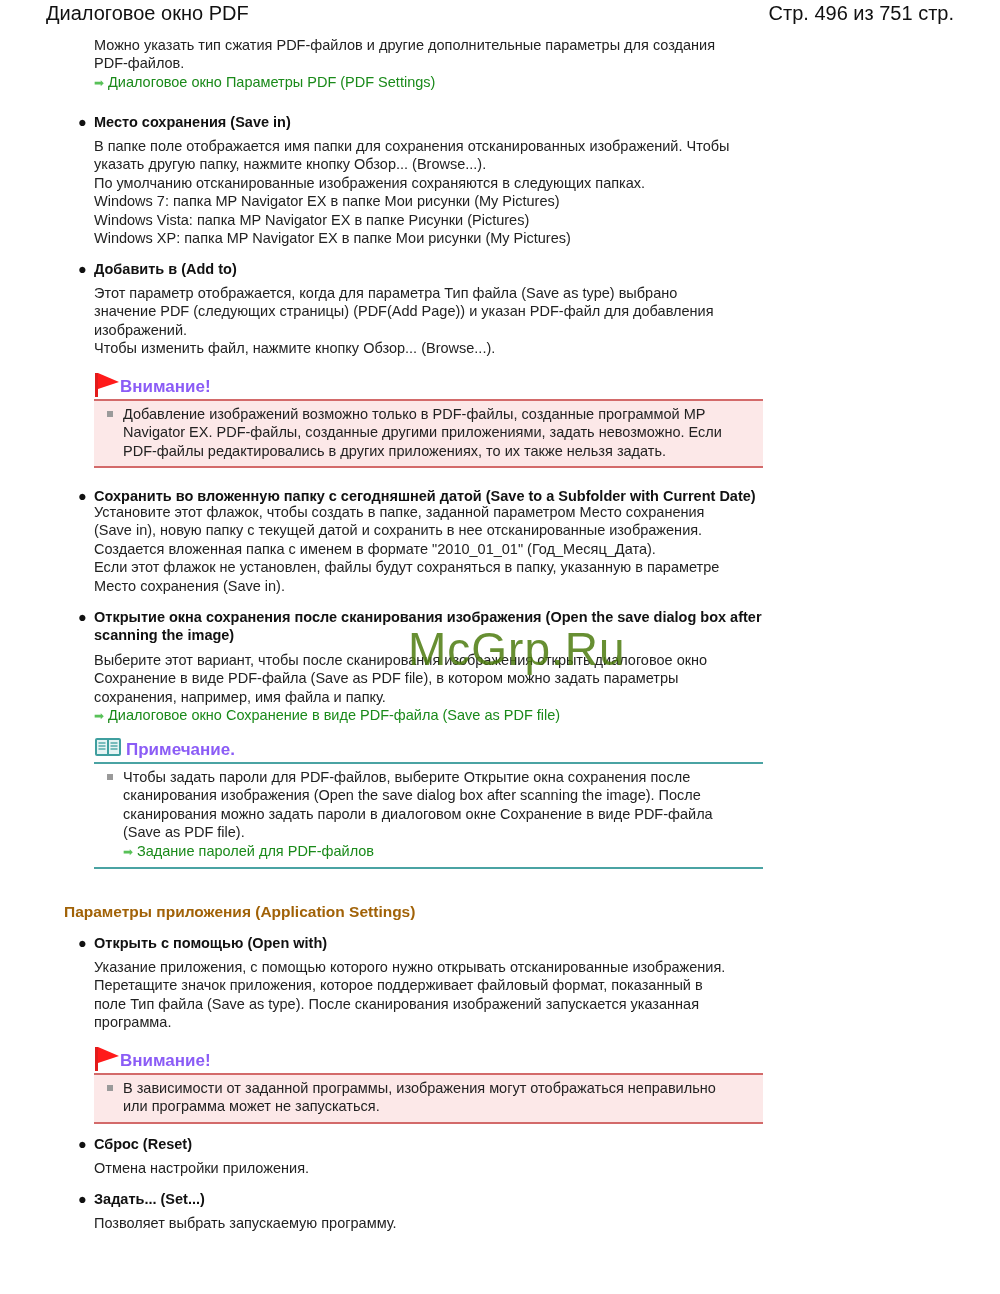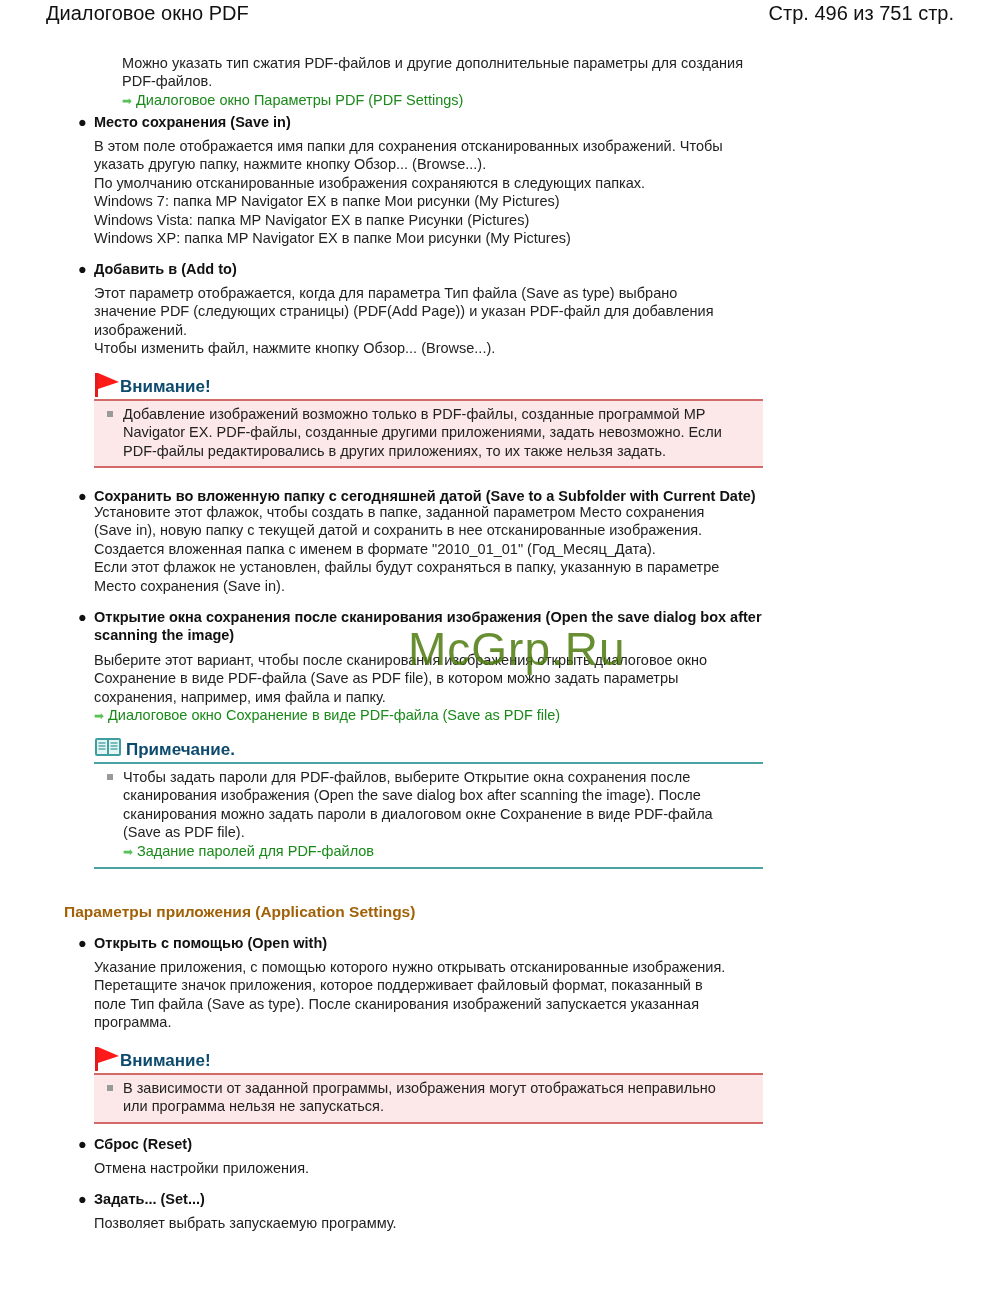--- a/index.html
+++ b/index.html
@@ -10,21 +10,21 @@
   .hdr-title { position: absolute; left: 46px; top: 2px; font-size: 20px; color: #111; }
   .hdr-page { position: absolute; right: 46px; top: 2px; font-size: 20px; color: #111; }
   .content { position: absolute; left: 0; top: 0; width: 1000px; }
   .p { position: absolute; left: 94px; font-size: 14.5px; line-height: 18.4px; color: #222; width: 680px; }
   .bullet-head { position: absolute; left: 78px; font-size: 14.5px; font-weight: bold; line-height: 18.4px; color: #111; width: 700px; }
   .bullet-head .dot { display: inline-block; width: 16px; }
   .bullet-head .txt { display: inline; }
   .link { color: #1a8a1a; }
   .link-arrow { display: inline-block; width: 14px; color: #58c158; font-size: 12px; }
   .box { position: absolute; left: 94px; width: 669px; }
-  .box-title { font-size: 17px; font-weight: bold; color: #0c4a6e; height: 27px; position: relative; }
+  .box-title { font-size: 17px; font-weight: bold; color: #8b5cf6; height: 27px; position: relative; }
   .box-title .lbl { position: absolute; left: 26px; bottom: 2px; }
   .warn .box-body { background: #fce8e8; border-top: 2px solid #d36a6a; border-bottom: 2px solid #d36a6a; }
   .note .box-body { background: #ffffff; border-top: 2px solid #4aa3a3; border-bottom: 2px solid #4aa3a3; }
   .box-body { padding: 4px 0 6px 0; position: relative; }
   .box-item { position: relative; padding-left: 29px; font-size: 14.5px; line-height: 18.4px; color: #222; }
   .box-item .sq { position: absolute; left: 13px; top: 6px; width: 6px; height: 6px; background: #9a9a9a; }
   .flag-icon { position: absolute; left: 0; top: 0; width: 26px; height: 26px; }
   .book-icon { position: absolute; left: 0; top: 2px; width: 28px; height: 20px; }
   .section-title { position: absolute; left: 64px; font-size: 15.5px; font-weight: bold; color: #a16207; }
   .watermark { position: absolute; left: 408px; top: 622px; font-size: 46px; color: #4d7c0f; opacity: 0.85; font-family: "Liberation Sans", sans-serif; letter-spacing: 1px; }
@@ -32,31 +32,31 @@
 </head>
 <body>
 
 <div>
   <div class="hdr-title">Диалоговое окно PDF</div>
   <div class="hdr-page">Стр. 496 из 751 стр.</div>
 </div>
 
 <div class="content">
 
-  <div class="p" style="top:54px;margin-left:28px;">
+  <div class="p" style="top:36px;">
     <div>Можно указать тип сжатия PDF-файлов и другие дополнительные параметры для создания</div>
     <div>PDF-файлов.</div>
     <div><span class="link-arrow">➡</span><span class="link">Диалоговое окно Параметры PDF (PDF Settings)</span></div>
   </div>
 
   <div class="bullet-head" style="top:113px;">
     <span class="dot">●</span><span class="txt">Место сохранения (Save in)</span>
   </div>
   <div class="p" style="top:137px;">
-    <div>В этом поле отображается имя папки для сохранения отсканированных изображений. Чтобы</div>
+    <div>В папке поле отображается имя папки для сохранения отсканированных изображений. Чтобы</div>
     <div>указать другую папку, нажмите кнопку Обзор... (Browse...).</div>
     <div>По умолчанию отсканированные изображения сохраняются в следующих папках.</div>
     <div>Windows 7: папка MP Navigator EX в папке Мои рисунки (My Pictures)</div>
     <div>Windows Vista: папка MP Navigator EX в папке Рисунки (Pictures)</div>
     <div>Windows XP: папка MP Navigator EX в папке Мои рисунки (My Pictures)</div>
   </div>
 
   <div class="bullet-head" style="top:260px;">
     <span class="dot">●</span><span class="txt">Добавить в (Add to)</span>
   </div>
@@ -151,21 +151,21 @@
       <svg class="flag-icon" viewBox="0 0 26 26">
         <rect x="1" y="1" width="3" height="24" fill="#e21b1b"></rect>
         <polygon points="4,1 25,10 4,17" fill="#ff1a1a"></polygon>
       </svg>
       <span class="lbl">Внимание!</span>
     </div>
     <div class="box-body">
       <div class="box-item">
         <span class="sq"></span>
         <div>В зависимости от заданной программы, изображения могут отображаться неправильно</div>
-        <div>или программа нельзя не запускаться.</div>
+        <div>или программа может не запускаться.</div>
       </div>
     </div>
   </div>
 
   <div class="bullet-head" style="top:1135px;">
     <span class="dot">●</span><span class="txt">Сброс (Reset)</span>
   </div>
   <div class="p" style="top:1159px;">Отмена настройки приложения.</div>
 
   <div class="bullet-head" style="top:1190px;">

